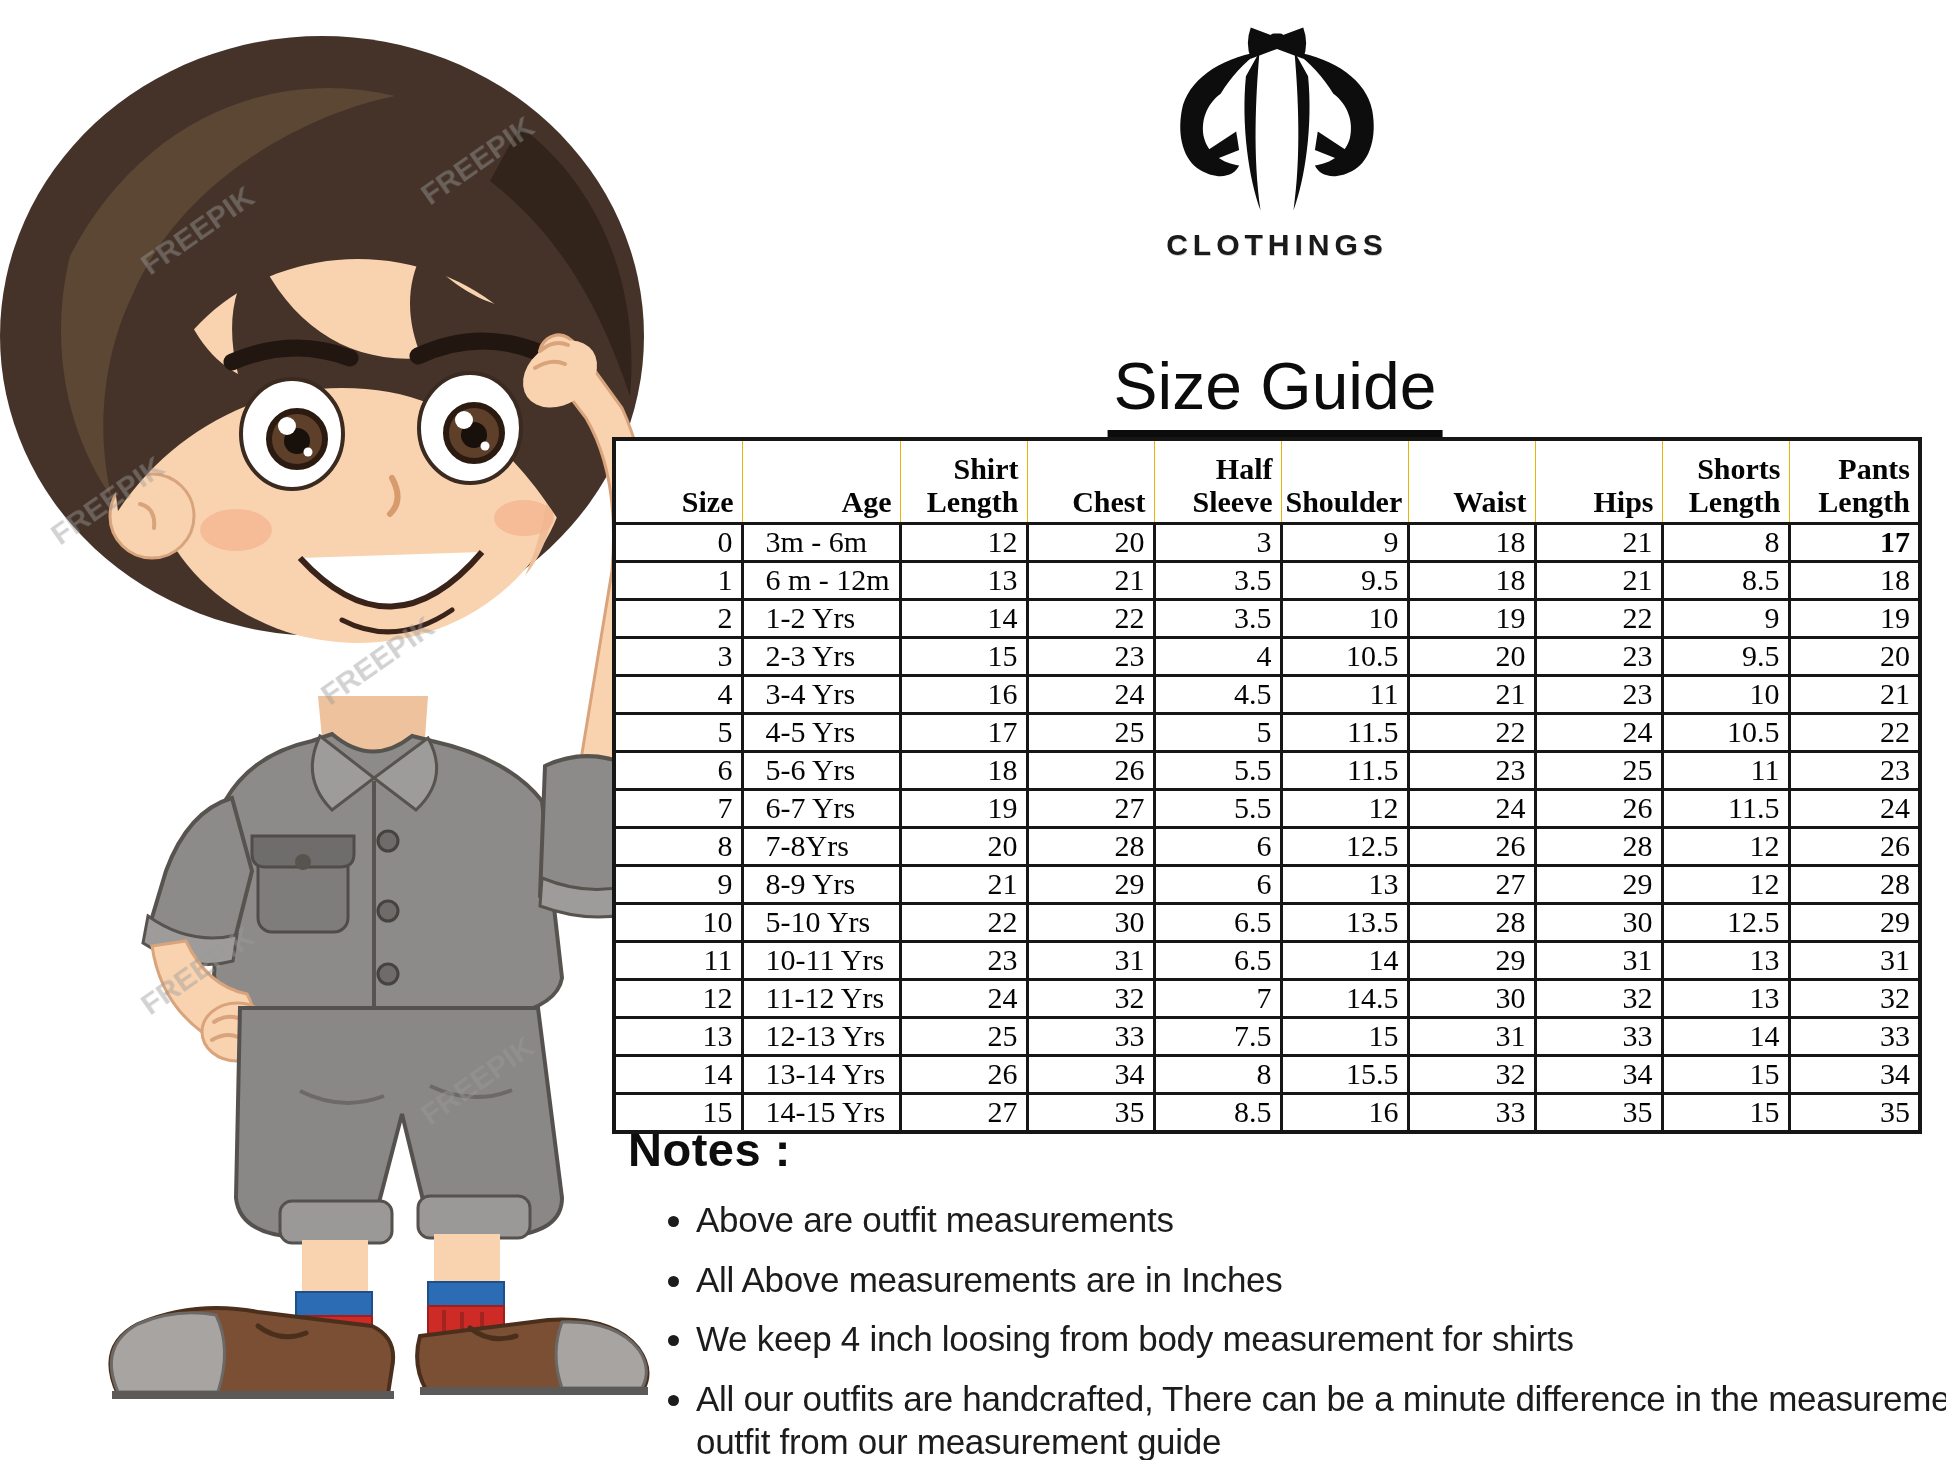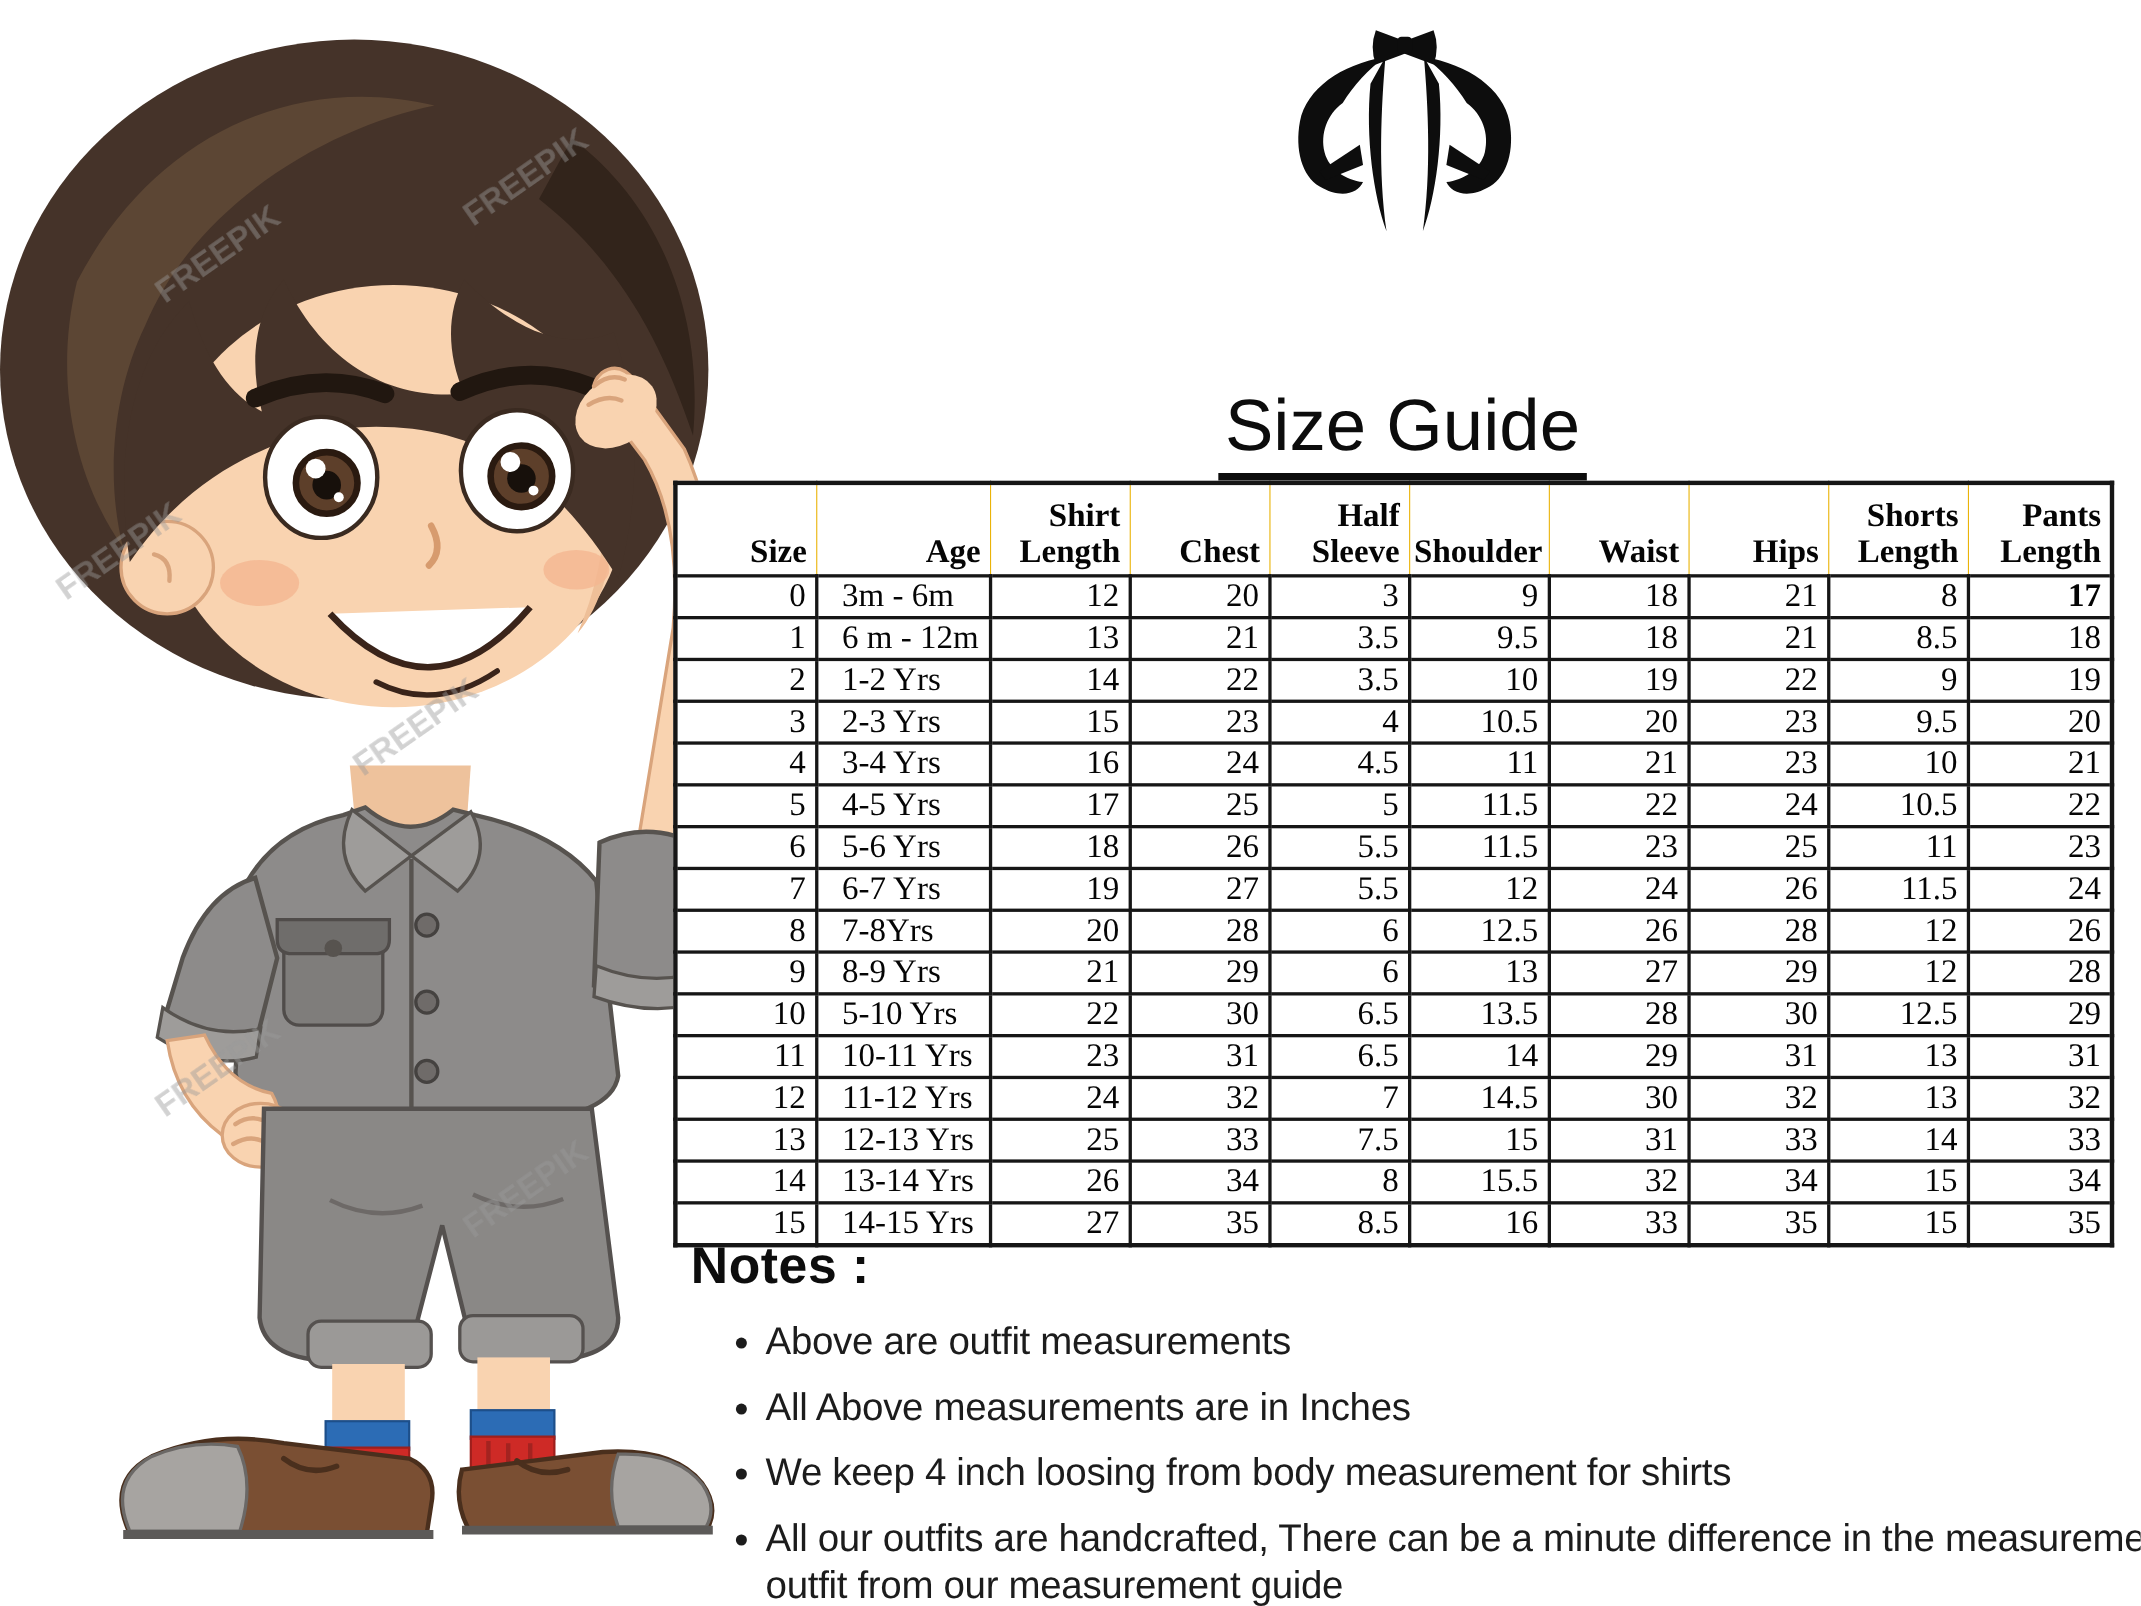--- a/index.html
+++ b/index.html
@@ -181,20 +181,21 @@
           <path d="M122,45 C80,52 48,75 42,105 C37,132 44,156 60,166 C80,178 96,173 101,162 C85,160 69,150 65,134 C61,117 67,99 82,88 C92,72 106,56 122,45 Z"></path>
           <path d="M60,152 L98,127 L101,146 L66,160 Z"></path>
           <path d="M122,45 C118,92 115,152 123,208 C111,176 103,120 108,70 Z"></path>
         </g>
 
         <path d="M140,30 L113,20 Q107,36 113,52 L140,42 Z"></path>
         <path d="M140,30 L167,20 Q173,36 167,52 L140,42 Z"></path>
         <rect x="133" y="26" width="14" height="16" rx="4"></rect>
       </g>
     </svg>
+    <div class="brand-sub">CLOTHINGS</div>
   </div>
 
   <div class="page-title">Size Guide</div>
 
   <table class="size-chart">
     <colgroup>
       <col>
         <col>
         <col>
         <col>

